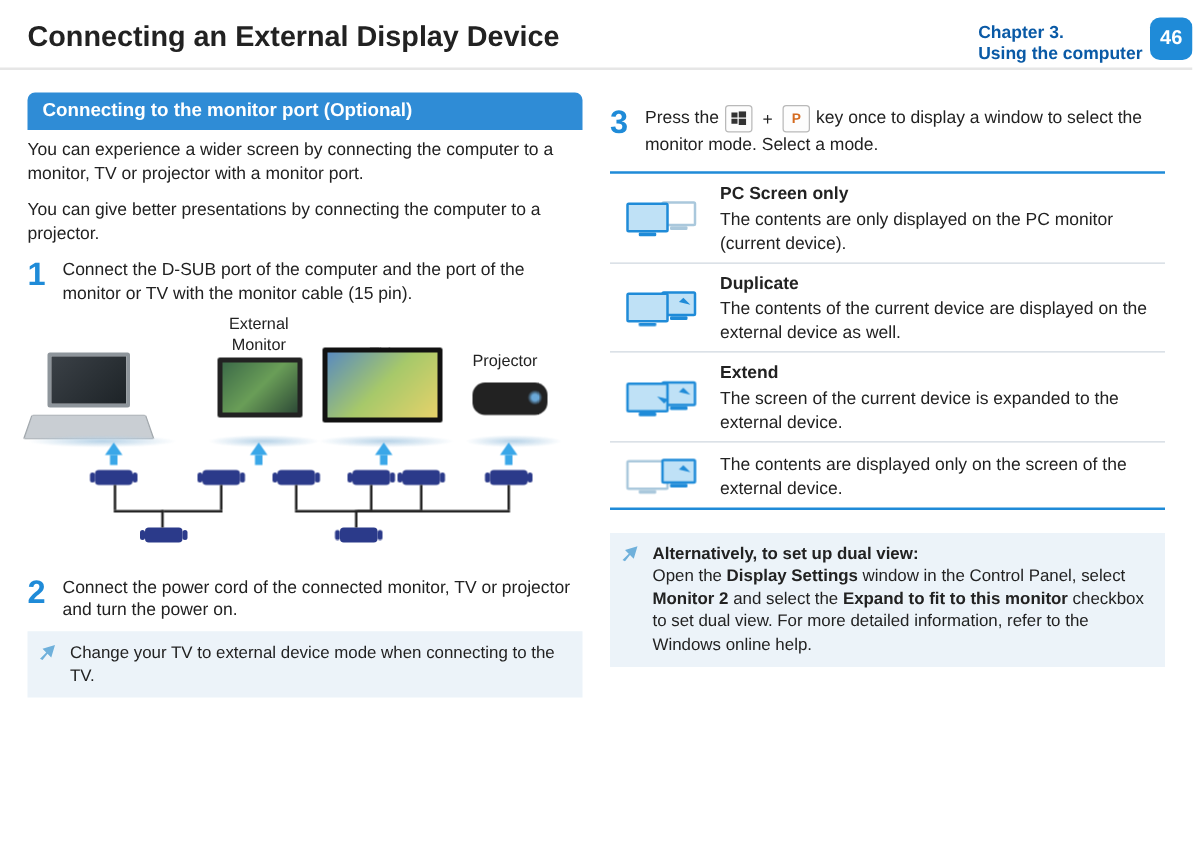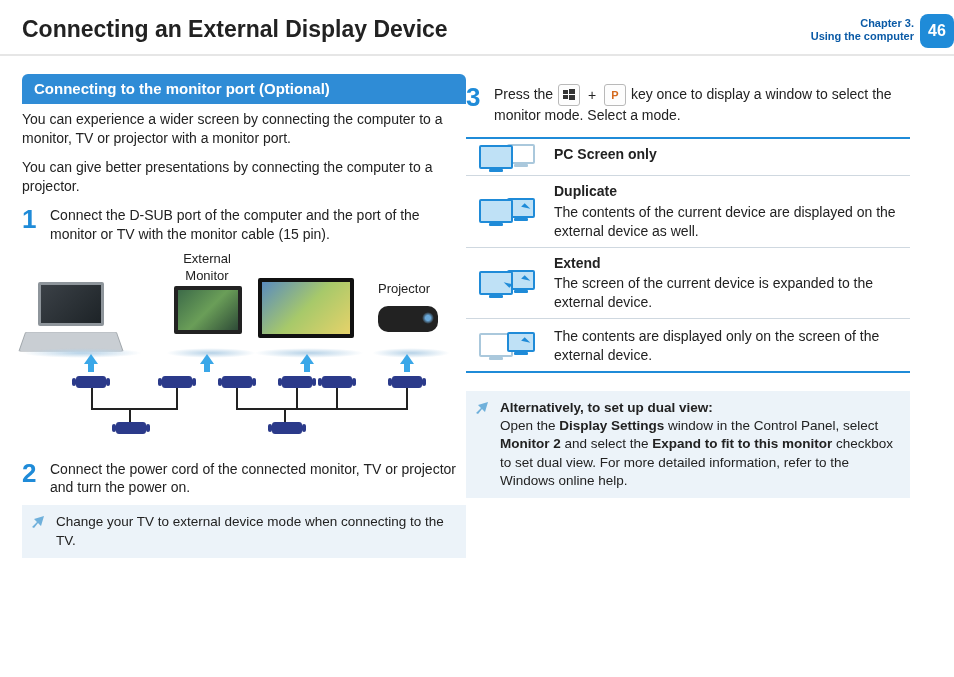--- a/index.html
+++ b/index.html
@@ -24,42 +24,43 @@
   .page-title {
     font-size: 23px;
     font-weight: 700;
     color: #222;
   }
   .header-right {
     display: flex;
     align-items: flex-start;
   }
   .chapter {
-    text-align: right;
-    font-size: 11px;
+    text-align: left;
+    font-size: 14px;
     font-weight: 700;
     color: #0a5aa6;
     padding-right: 6px;
     padding-top: 3px;
     line-height: 1.2;
   }
   .page-badge {
     width: 34px;
     height: 34px;
     border-radius: 8px;
     background: #1f8bd8;
     color: #fff;
     font-weight: 700;
     font-size: 16px;
     display: flex;
     align-items: center;
     justify-content: center;
   }
   .columns {
     display: flex;
+    gap: 22px;
     padding: 18px 22px 0 22px;
   }
   .col {
     width: 444px;
   }
   .section-bar {
     background: #2f8cd6;
     color: #fff;
     font-weight: 700;
     font-size: 15px;
@@ -371,20 +372,21 @@
     </div>
 
     <div class="opt-table">
       <div class="opt-row">
         <div class="opt-icon">
           <span class="mon-lg mon-filled" style="margin-right:-6px; z-index:1;"></span>
           <span class="mon-sm mon-empty" style="margin-top:-6px;"></span>
         </div>
         <div class="opt-text">
           <div class="opt-title">PC Screen only</div>
+          <div class="opt-desc">The contents are only displayed on the PC monitor (current device).</div>
         </div>
       </div>
       <div class="opt-row">
         <div class="opt-icon">
           <span class="mon-lg mon-filled" style="margin-right:-6px; z-index:1;"></span>
           <span class="mon-sm mon-filled" style="margin-top:-6px; position:relative;">
             <span class="arrow-in" style="right:3px; top:3px;"></span>
           </span>
         </div>
         <div class="opt-text">

